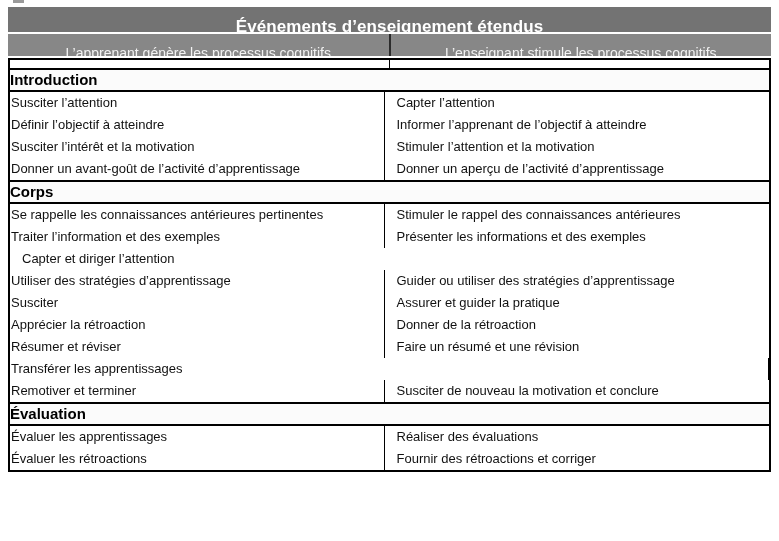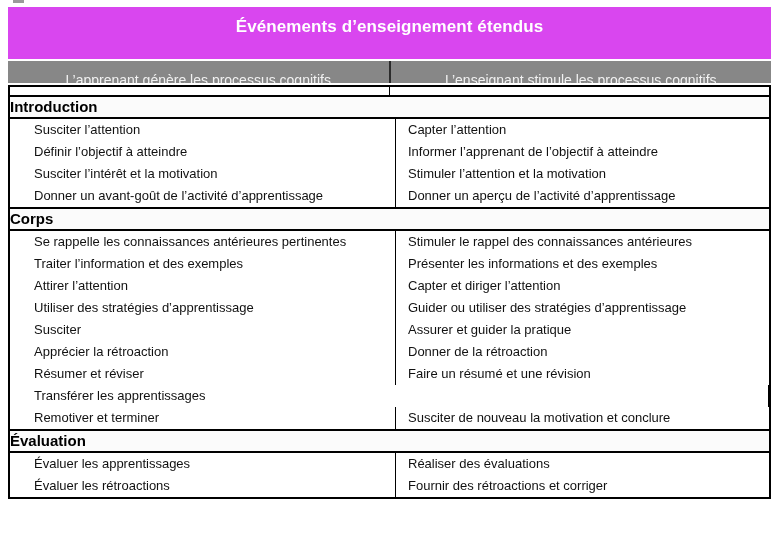--- a/index.html
+++ b/index.html
@@ -13,22 +13,22 @@
   .page { position: relative; width: 779px; height: 541px; background: #fff; }
 
   .handle-fragment {
     position: absolute; left: 13px; top: 0;
     width: 11px; height: 3px; background: #9a9a9a;
   }
 
   .table-wrap { position: absolute; left: 8px; top: 7px; width: 763px; }
 
   .title-bar {
-    height: 52px; line-height: 40px;
-    background: #d946ef; color: #ffffff;
+    height: 25px; line-height: 40px;
+    background: #737373; color: #ffffff;
     font-size: 17px; font-weight: bold;
     text-align: center;
     letter-spacing: 0.1px;
   }
 
   .col-headers { display: flex; margin-top: 2px; height: 22px; }
   .col-header {
     flex: 1 1 0; background: #878787; color: #f2f2f2;
     font-size: 14px; text-align: center; line-height: 38px;
     white-space: nowrap; overflow: hidden;
@@ -53,21 +53,21 @@
     font-size: 15px; font-weight: bold;
     line-height: 20px; height: 20px;
     color: #000;
   }
 
   .row { display: flex; height: 22px; }
   .cell {
     flex: 1 1 0; font-size: 13px; color: #111;
     line-height: 22px; white-space: nowrap; overflow: hidden;
   }
-  .cell.left  { border-right: 1px solid #000; padding-left: 24px; }
+  .cell.left  { border-right: 1px solid #000; padding-left: 1px; }
   .cell.right { padding-left: 12px; }
 </style>
 </head>
 <body>
 
 <div class="page">
 
   <div class="handle-fragment"></div>
 
   <div class="table-wrap">
@@ -117,21 +117,20 @@
     <div class="cell left">Se rappelle les connaissances antérieures pertinentes</div>
     <div class="cell right">Stimuler le rappel des connaissances antérieures</div>
   </div>
 
   <div class="row">
     <div class="cell left">Traiter l’information et des exemples</div>
     <div class="cell right">Présenter les informations et des exemples</div>
   </div>
 
   <div class="row">
-    <div class="cell left">Attirer l’attention</div>
     <div class="cell right">Capter et diriger l’attention</div>
   </div>
 
   <div class="row">
     <div class="cell left">Utiliser des stratégies d’apprentissage</div>
     <div class="cell right">Guider ou utiliser des stratégies d’apprentissage</div>
   </div>
 
   <div class="row">
     <div class="cell left">Susciter</div>

